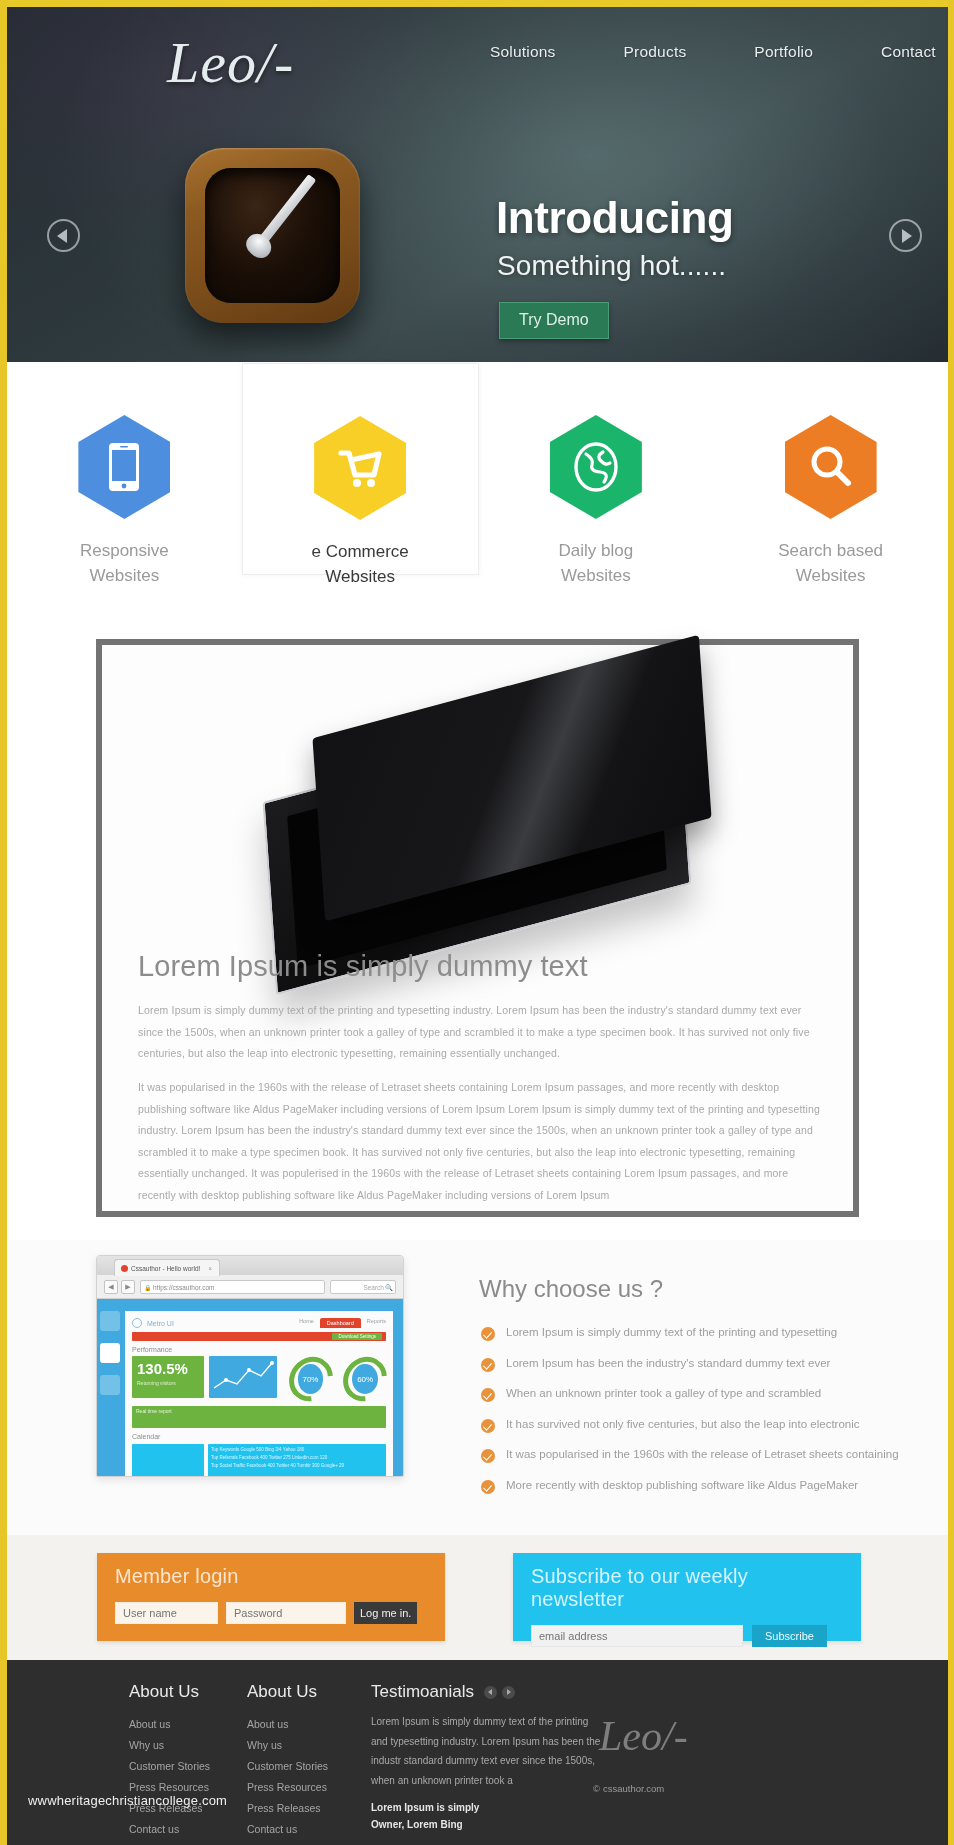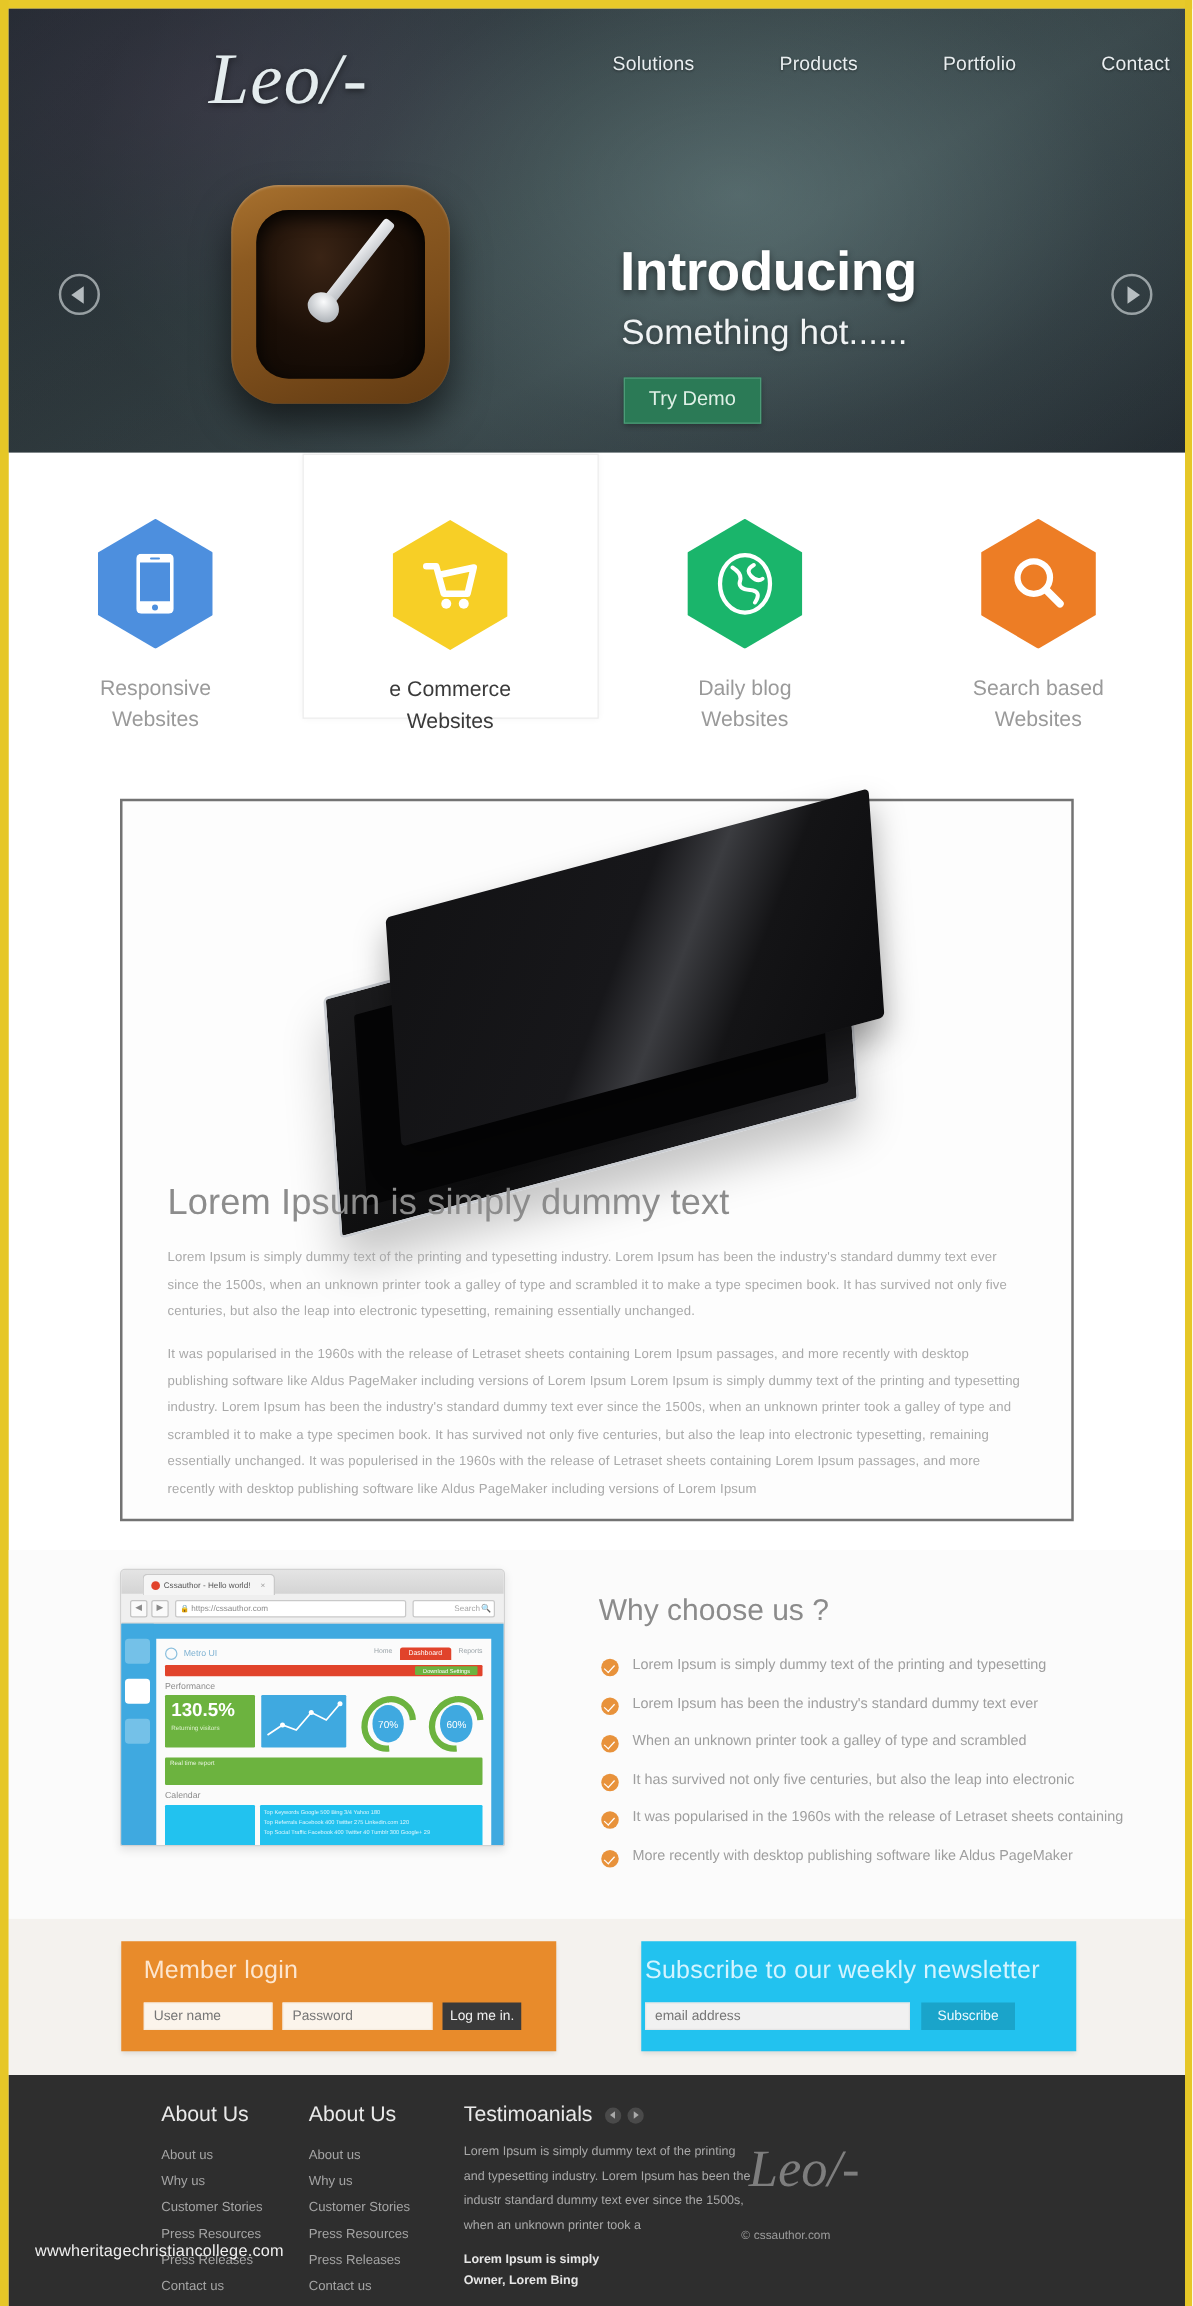--- a/index.html
+++ b/index.html
@@ -163,21 +163,21 @@
     color: #9a9a9a; font-size: 17px; font-weight: 300;
   }
   .feat-label b { display: block; font-weight: normal; }
   .feature.active .feat-label { color: #3a3a3a; font-weight: bold; font-size: 17px; }
 
   
   .article {
     position: absolute; left: 96px; top: 639px;
     width: 763px; height: 578px;
     background: #fdfdfd;
-    border: 2px solid #737373;
+    border: 6px solid #737373;
   }
   .tablet {
     position: absolute; left: 105px; top: 25px;
     width: 500px; height: 255px;
   }
   .tablet .slab {
     position: absolute; border-radius: 4px;
   }
   .slab-base {
     left: 55px; top: 78px; width: 430px; height: 190px;
@@ -314,21 +314,21 @@
   .fld.pass { width: 120px; }
   .btn-dark {
     height: 22px; background: #3a3a3a; color: #f0f0f0; border: none;
     font-size: 11px; padding: 0 6px; cursor: pointer;
   }
   .news-box {
     position: absolute; left: 506px; top: 18px;
     width: 348px; height: 88px;
     background: #22c2ef;
     box-shadow: 0 2px 4px rgba(0,0,0,.10);
-    padding: 12px 3px;
+    padding: 12px 18px;
   }
   .news-title { color: #d4f4ff; font-size: 20px; font-weight: 300; letter-spacing: .2px; }
   .news-row { display: flex; gap: 9px; margin-top: 14px; }
   .fld.email { width: 212px; background: #f1f1f1; border: 1px solid #e6e6e6; }
   .btn-sub {
     height: 22px; background: #1aa4ca; color: #eafaff; border: none;
     font-size: 11px; padding: 0 13px; cursor: pointer;
   }
 
   

